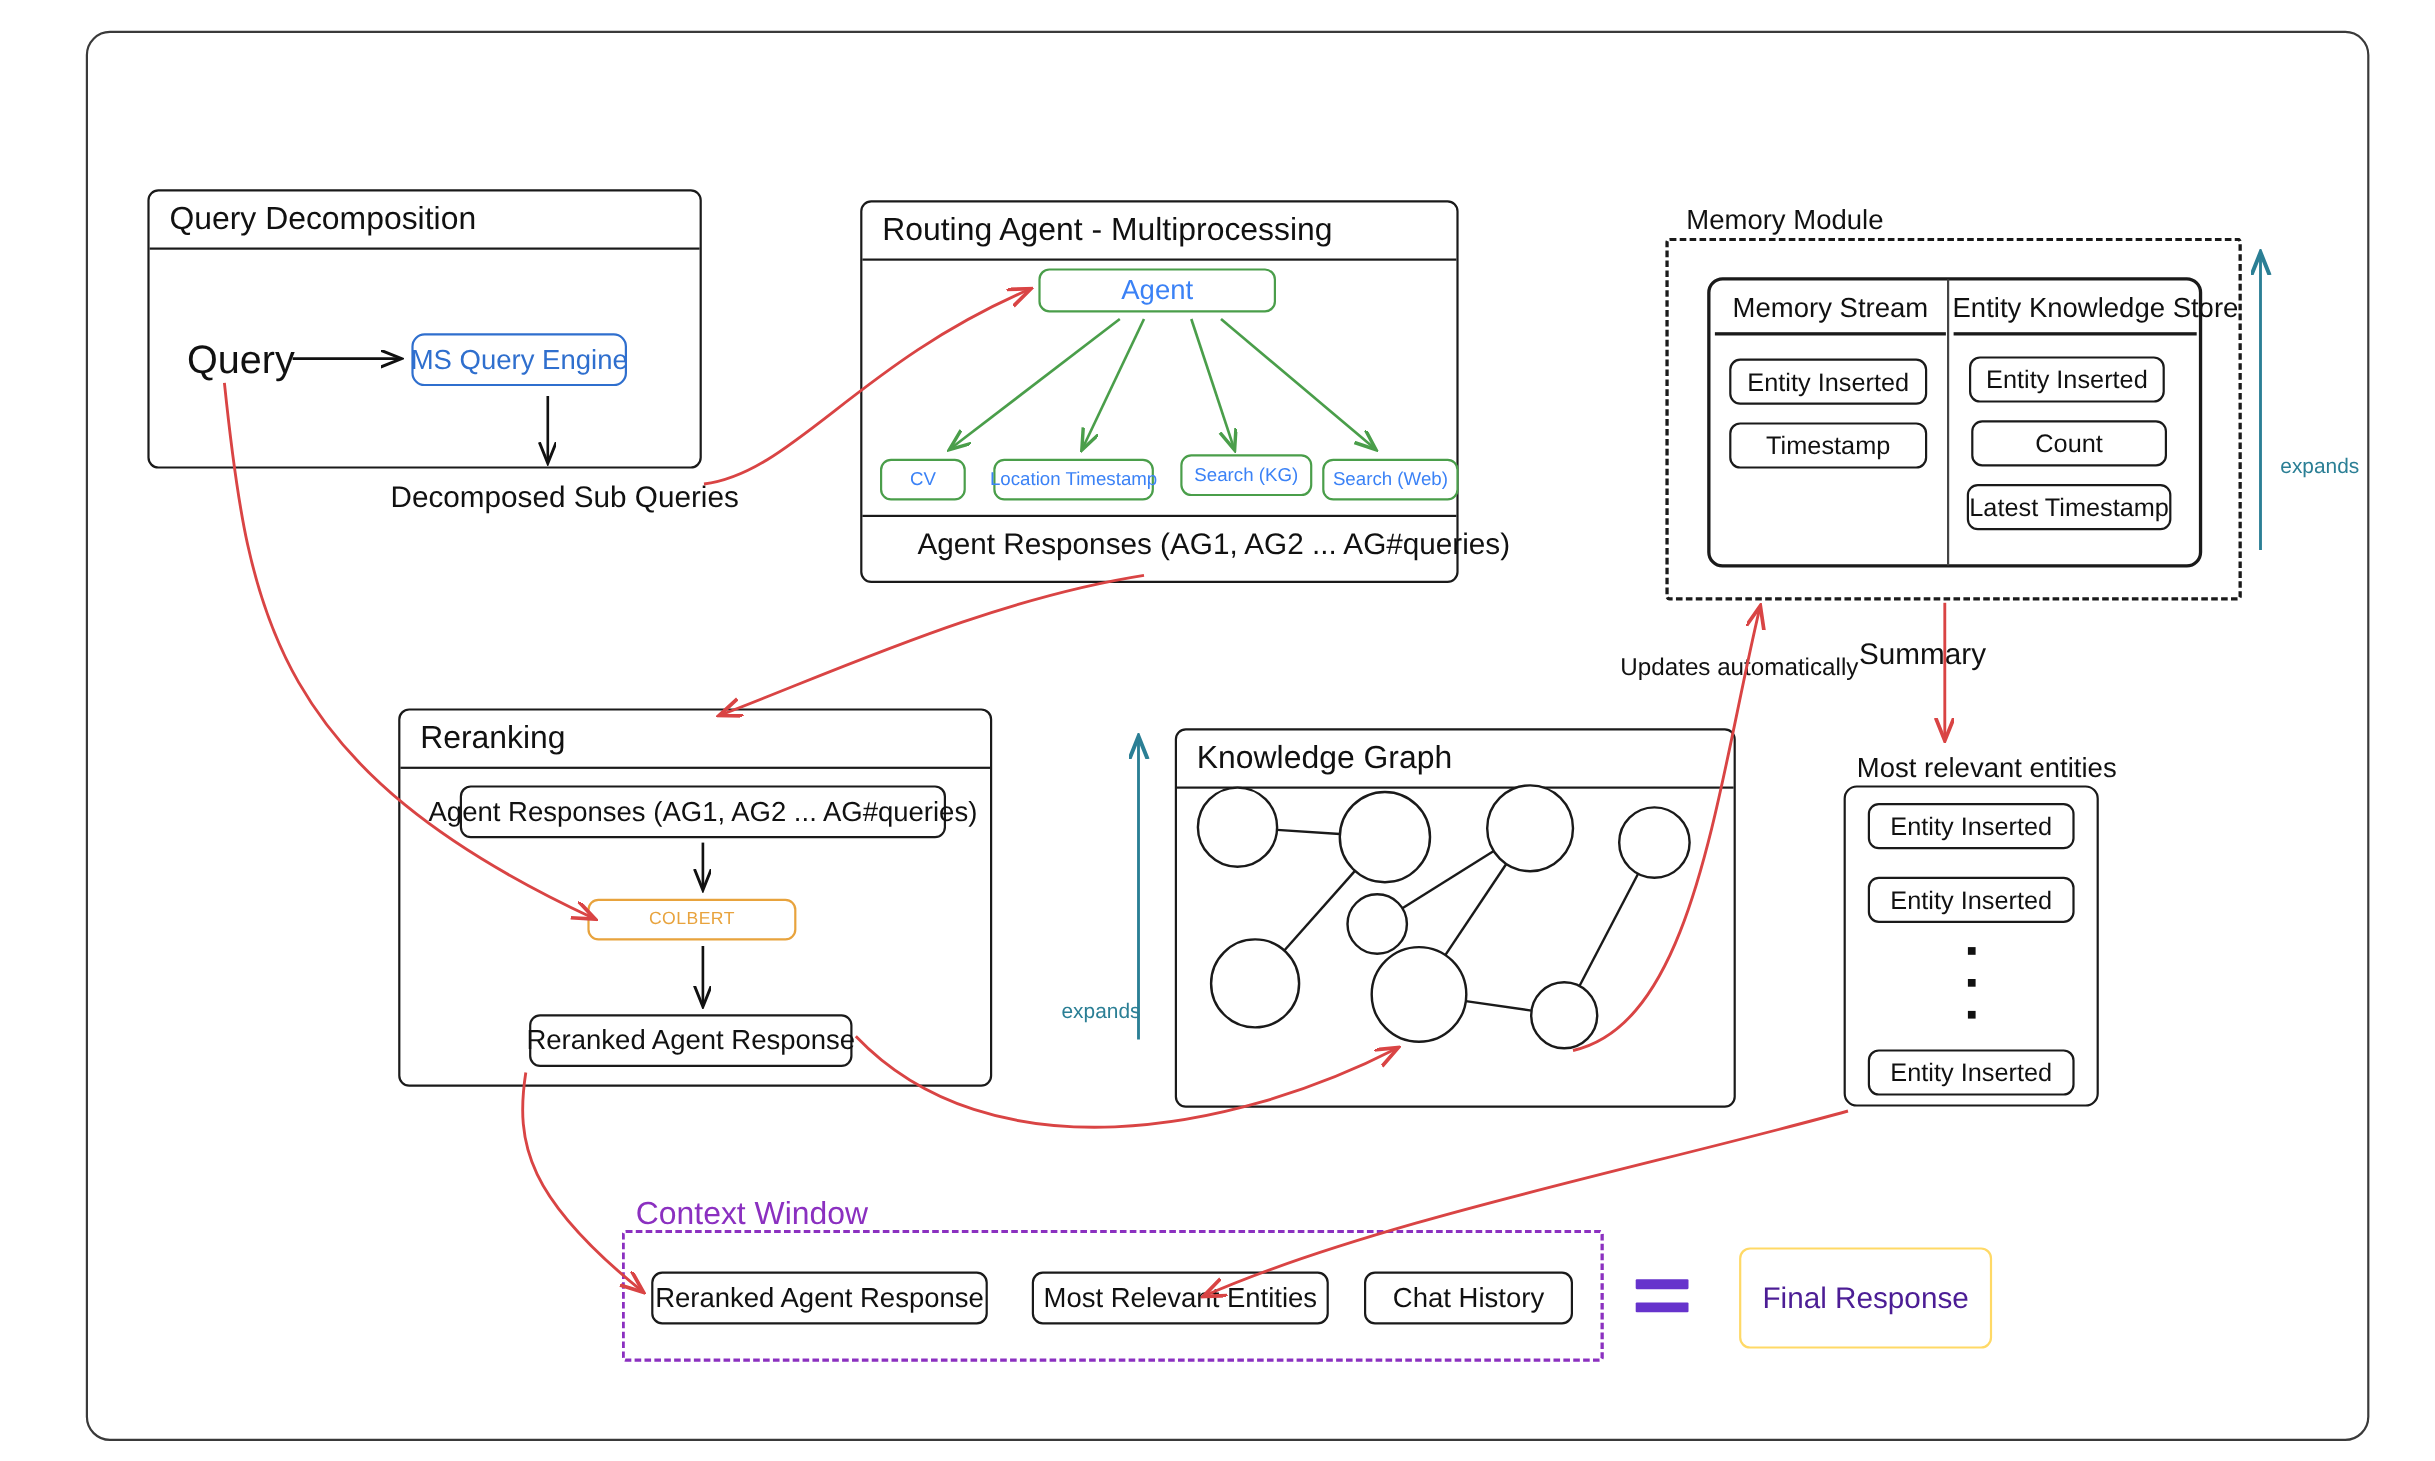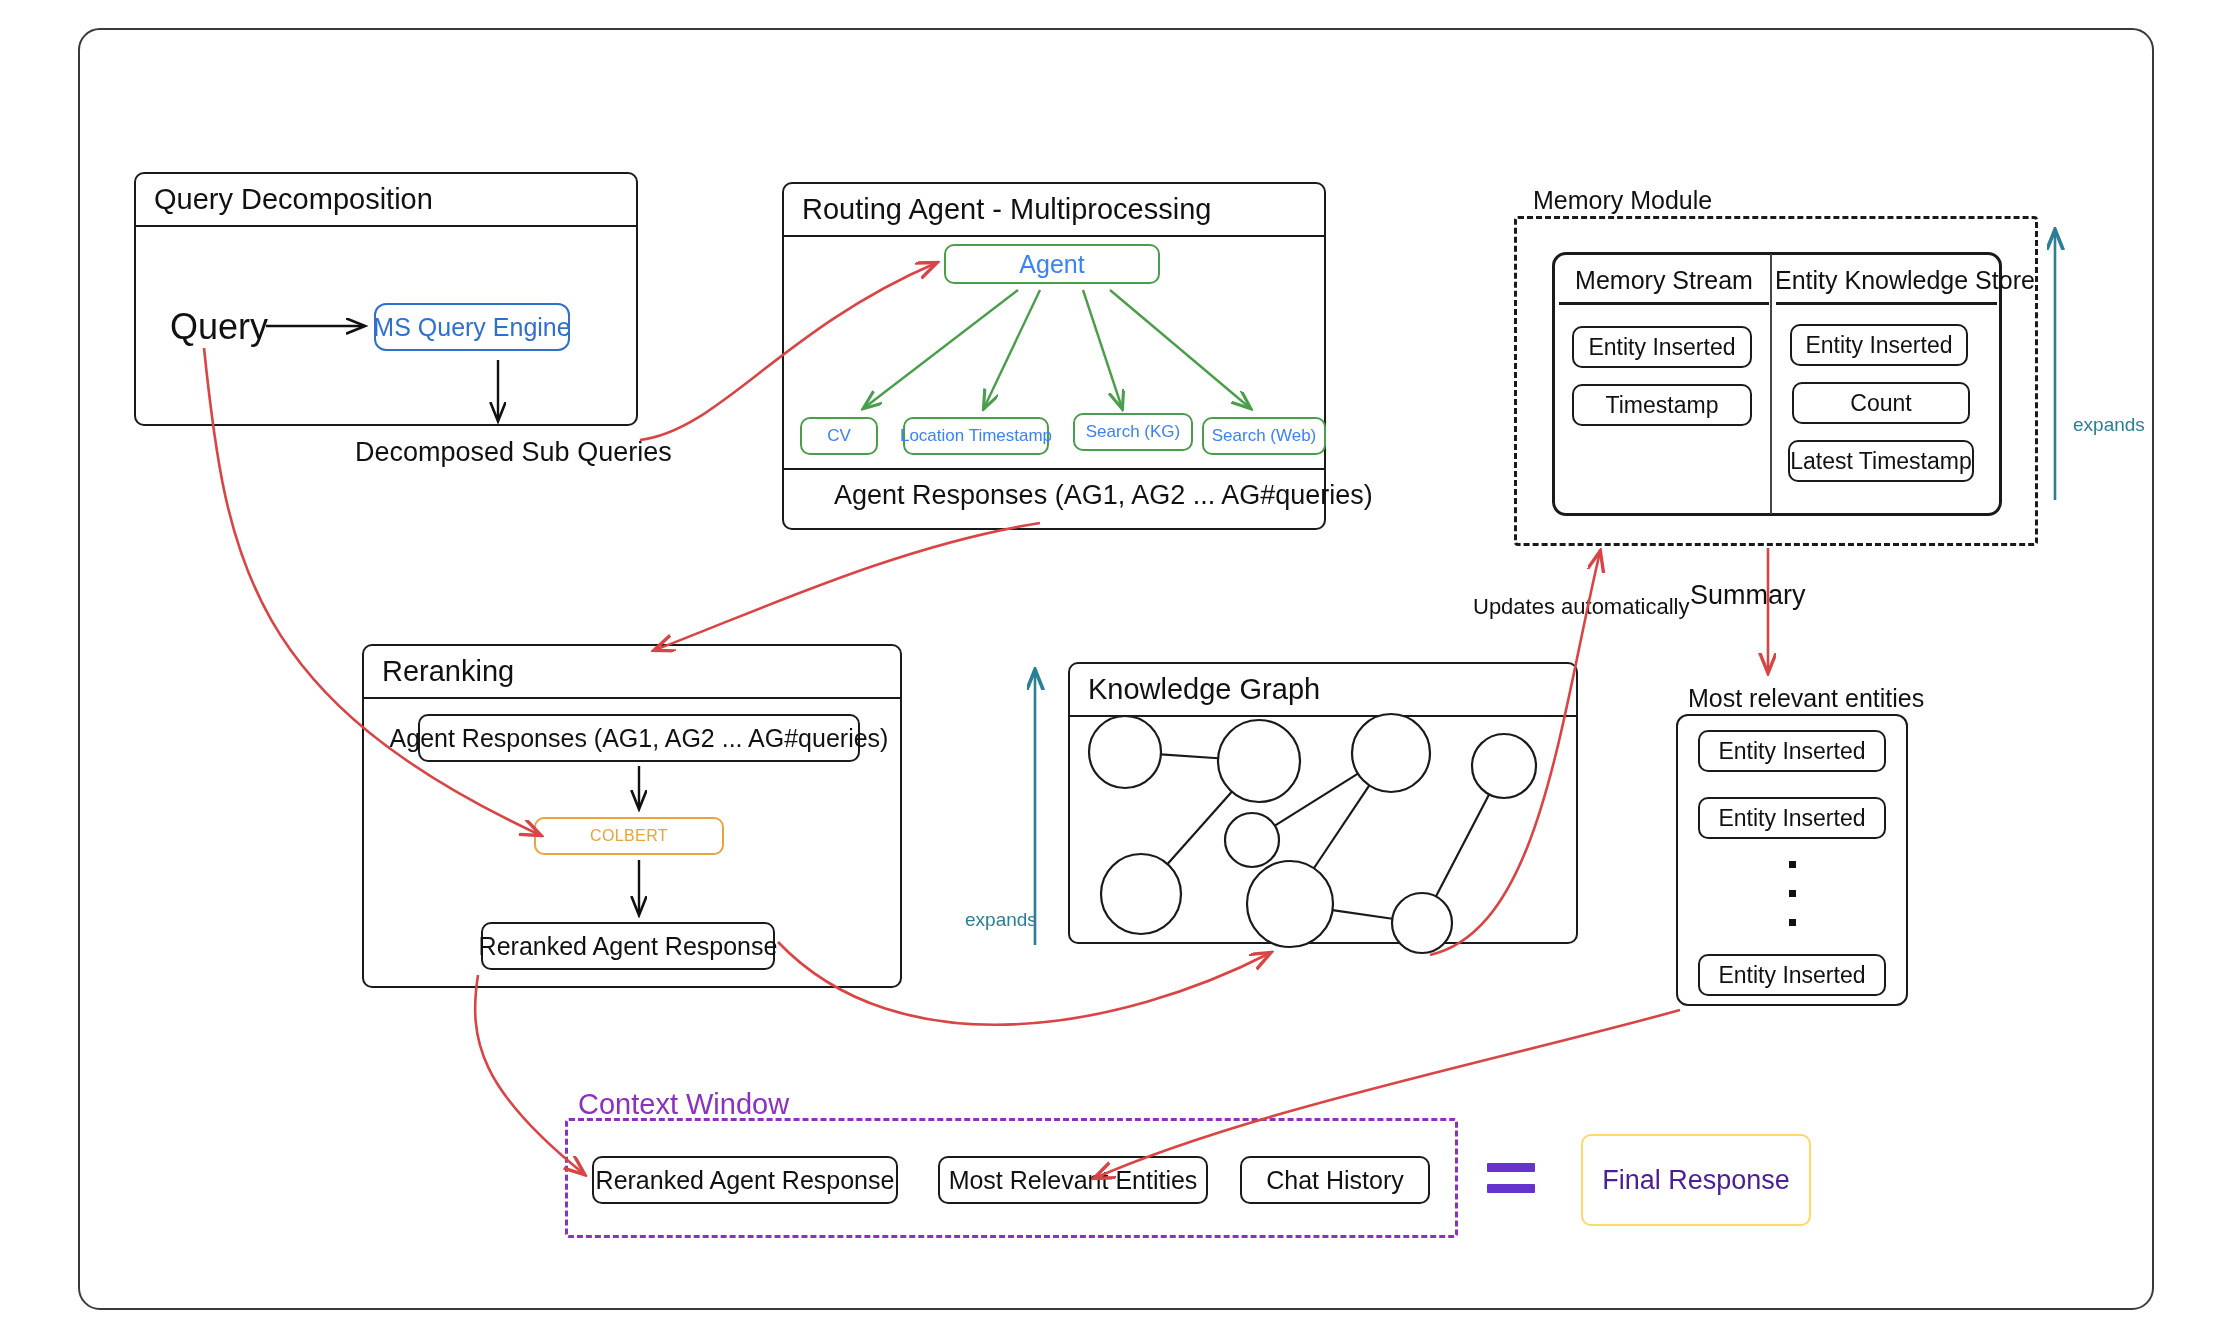--- a/index.html
+++ b/index.html
@@ -218,21 +218,21 @@
   <div class="abs pill" style="left:418px; top:714px; width:442px; height:48px; font-size:25px;">
     <span>Agent Responses (AG1, AG2 ... AG#queries)</span>
   </div>
   <div class="abs pill orange tiny-orange" style="left:534px; top:817px; width:190px; height:38px;">
     <span>COLBERT</span>
   </div>
   <div class="abs pill" style="left:481px; top:922px; width:294px; height:48px; font-size:25px;">
     <span>Reranked Agent Response</span>
   </div>
 
-  <div class="abs panel" style="left:1068px; top:662px; width:510px; height:282px;">
+  <div class="abs panel" style="left:1068px; top:662px; width:510px; height:345px;">
     <div class="panel-title">Knowledge Graph</div>
     <div class="panel-rule"></div>
   </div>
   <div class="abs teal-label" style="left:965px; top:909px;">expands</div>
 
   <div class="abs caption" style="left:1688px; top:684px; font-size:25px;">Most relevant entities</div>
   <div id="mre-card" class="abs" style="left:1676px; top:714px; width:232px; height:292px;"></div>
   <div class="abs pill" style="left:1698px; top:730px; width:188px; height:42px; font-size:23px;">
     <span>Entity Inserted</span>
   </div>

